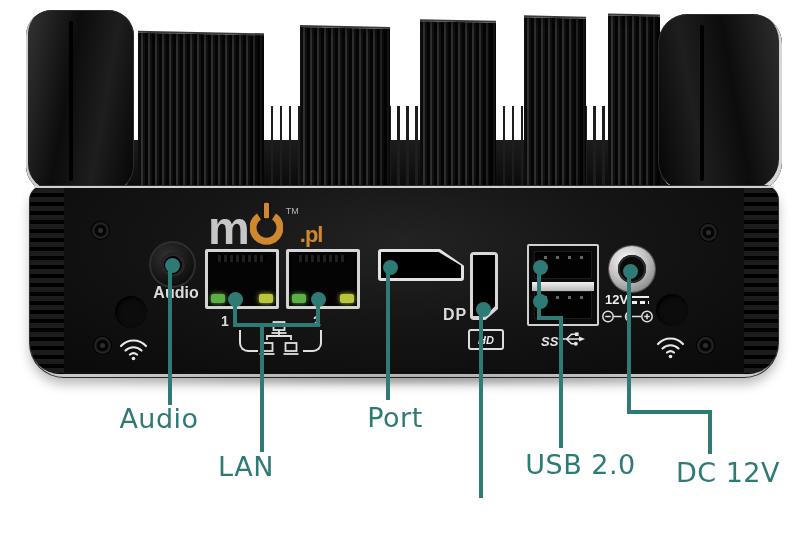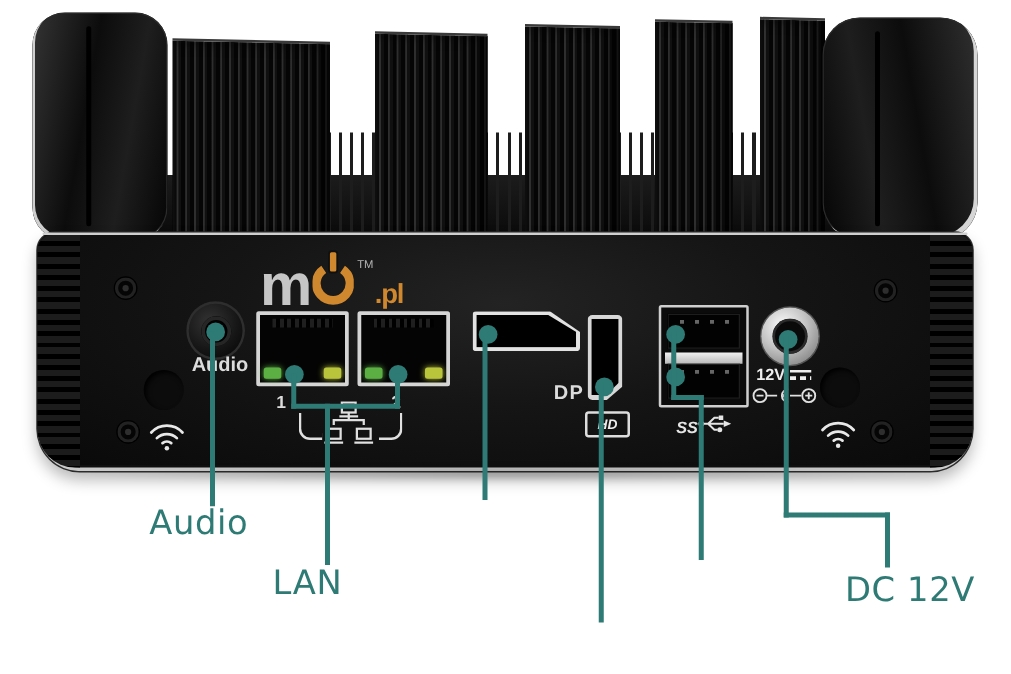--- a/index.html
+++ b/index.html
@@ -290,30 +290,32 @@
   <div class="cl-dot" style="left:311px;top:292px;"></div>
   <div class="cl-line" style="left:233px;top:299px;width:4px;height:28px;"></div>
   <div class="cl-line" style="left:316px;top:299px;width:4px;height:28px;"></div>
   <div class="cl-line" style="left:233px;top:323px;width:87px;height:4px;"></div>
   <div class="cl-line" style="left:260px;top:323px;width:4px;height:129px;"></div>
   <div class="cl-label" style="left:198px;top:450px;width:96px;">LAN</div>
 
   <div class="cl-dot" style="left:383px;top:260px;"></div>
   <div class="cl-line" style="left:386px;top:266px;width:4px;height:134px;"></div>
   <div class="cl-label" style="left:330px;top:401px;width:130px;">
+    <div>Port</div>
   </div>
 
   <div class="cl-dot" style="left:476px;top:302px;"></div>
   <div class="cl-line" style="left:479px;top:308px;width:4px;height:190px;"></div>
 
   <div class="cl-dot" style="left:533px;top:260px;"></div>
   <div class="cl-dot" style="left:533px;top:294px;"></div>
   <div class="cl-line" style="left:537px;top:266px;width:4px;height:54px;"></div>
   <div class="cl-line" style="left:537px;top:316px;width:26px;height:4px;"></div>
   <div class="cl-line" style="left:559px;top:316px;width:4px;height:132px;"></div>
+  <div class="cl-label" style="left:508px;top:448px;width:145px;">USB 2.0</div>
 
   <div class="cl-dot" style="left:623px;top:264px;"></div>
   <div class="cl-line" style="left:627px;top:270px;width:4px;height:144px;"></div>
   <div class="cl-line" style="left:627px;top:410px;width:85px;height:4px;"></div>
   <div class="cl-line" style="left:708px;top:410px;width:4px;height:44px;"></div>
   <div class="cl-label" style="left:659px;top:456px;width:138px;">DC 12V</div>
 
 </div>
 
 </body></html>

